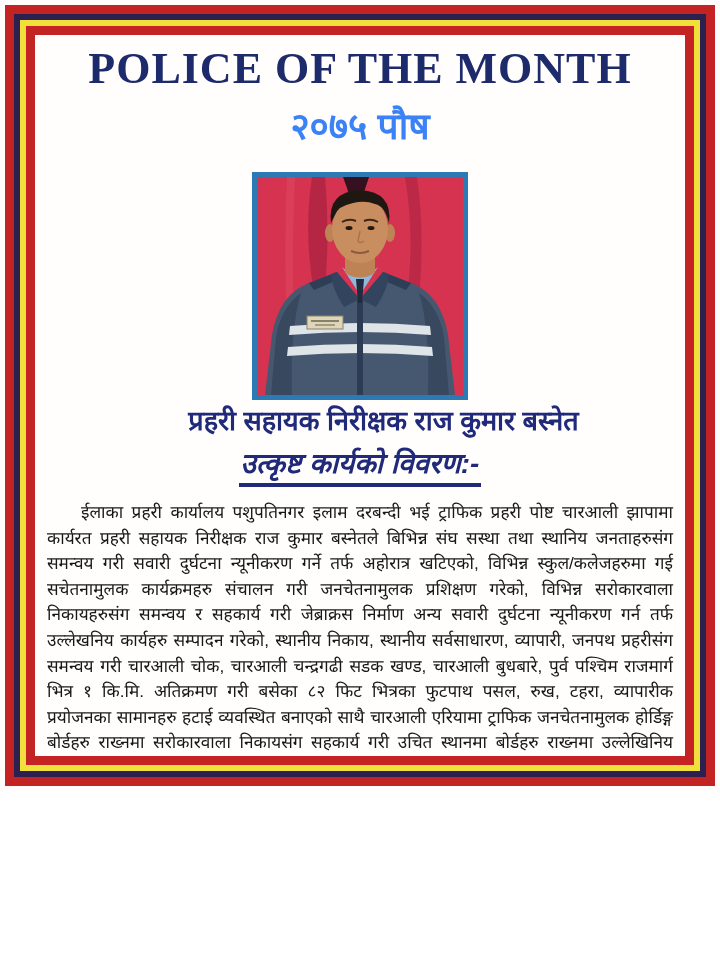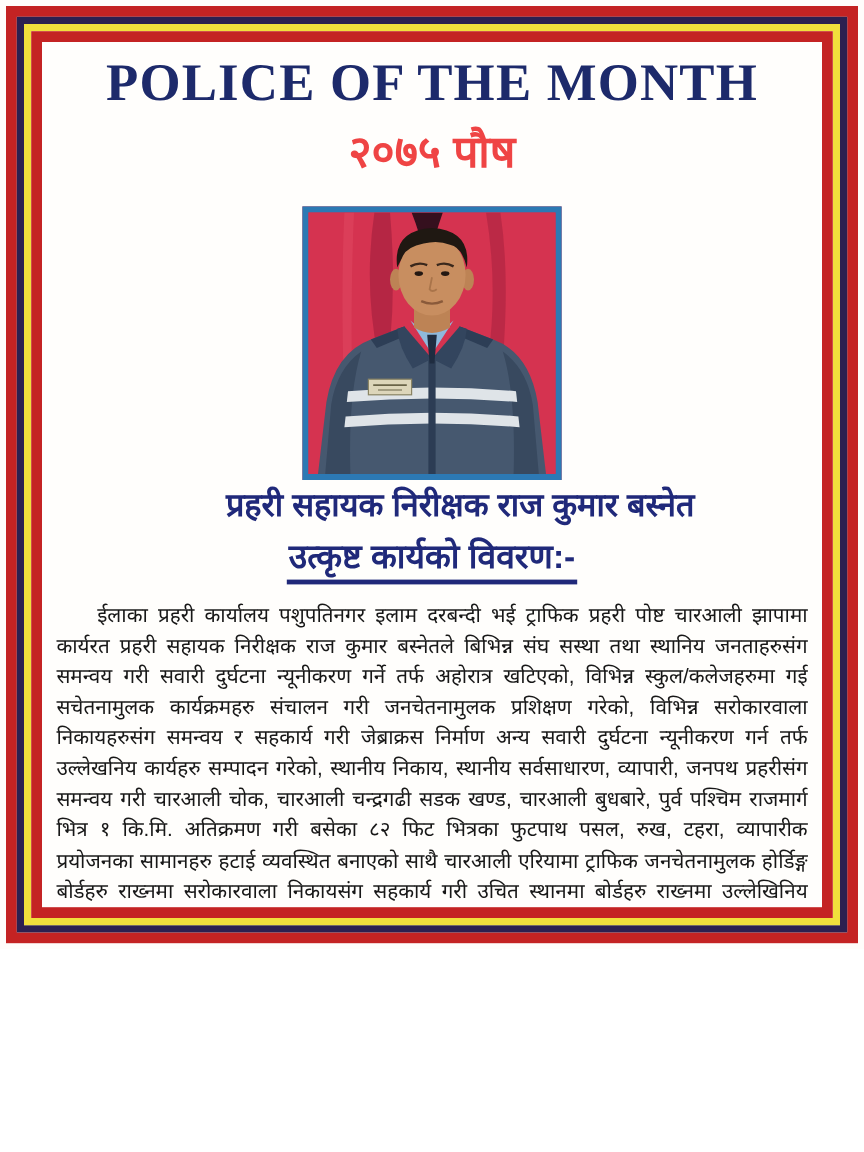--- a/index.html
+++ b/index.html
@@ -26,21 +26,21 @@
     line-height:50px;
     letter-spacing:1px;
     color:#1d2a6b;
   }
   .subtitle {
     margin-top:9px;
     text-align:center;
     font-weight:bold;
     font-size:37px;
     line-height:48px;
-    color:#ef4444;
+    color:#3b82f6;
   }
   .photo-frame {
     width:206px;
     margin:21px auto 0;
     border:5px solid #2c79b4;
     line-height:0;
     background:#d53350;
   }
   .officer-name, .officer-location {
     text-align:center;
@@ -54,20 +54,21 @@
   .details-heading {
     margin:7px auto 0;
     width:max-content;
     text-align:center;
     font-weight:bold;
     font-size:28px;
     line-height:36px;
     color:#20297a;
     border-bottom:4px solid #20297a;
     padding:0 2px 1px 2px;
+    font-style:italic;
   }
   .details-body {
     margin:13px 12px 0 12px;
     font-size:17.2px;
     line-height:25.6px;
     text-align:justify;
     text-indent:34px;
     color:#171717;
   }
   .sig-block {

